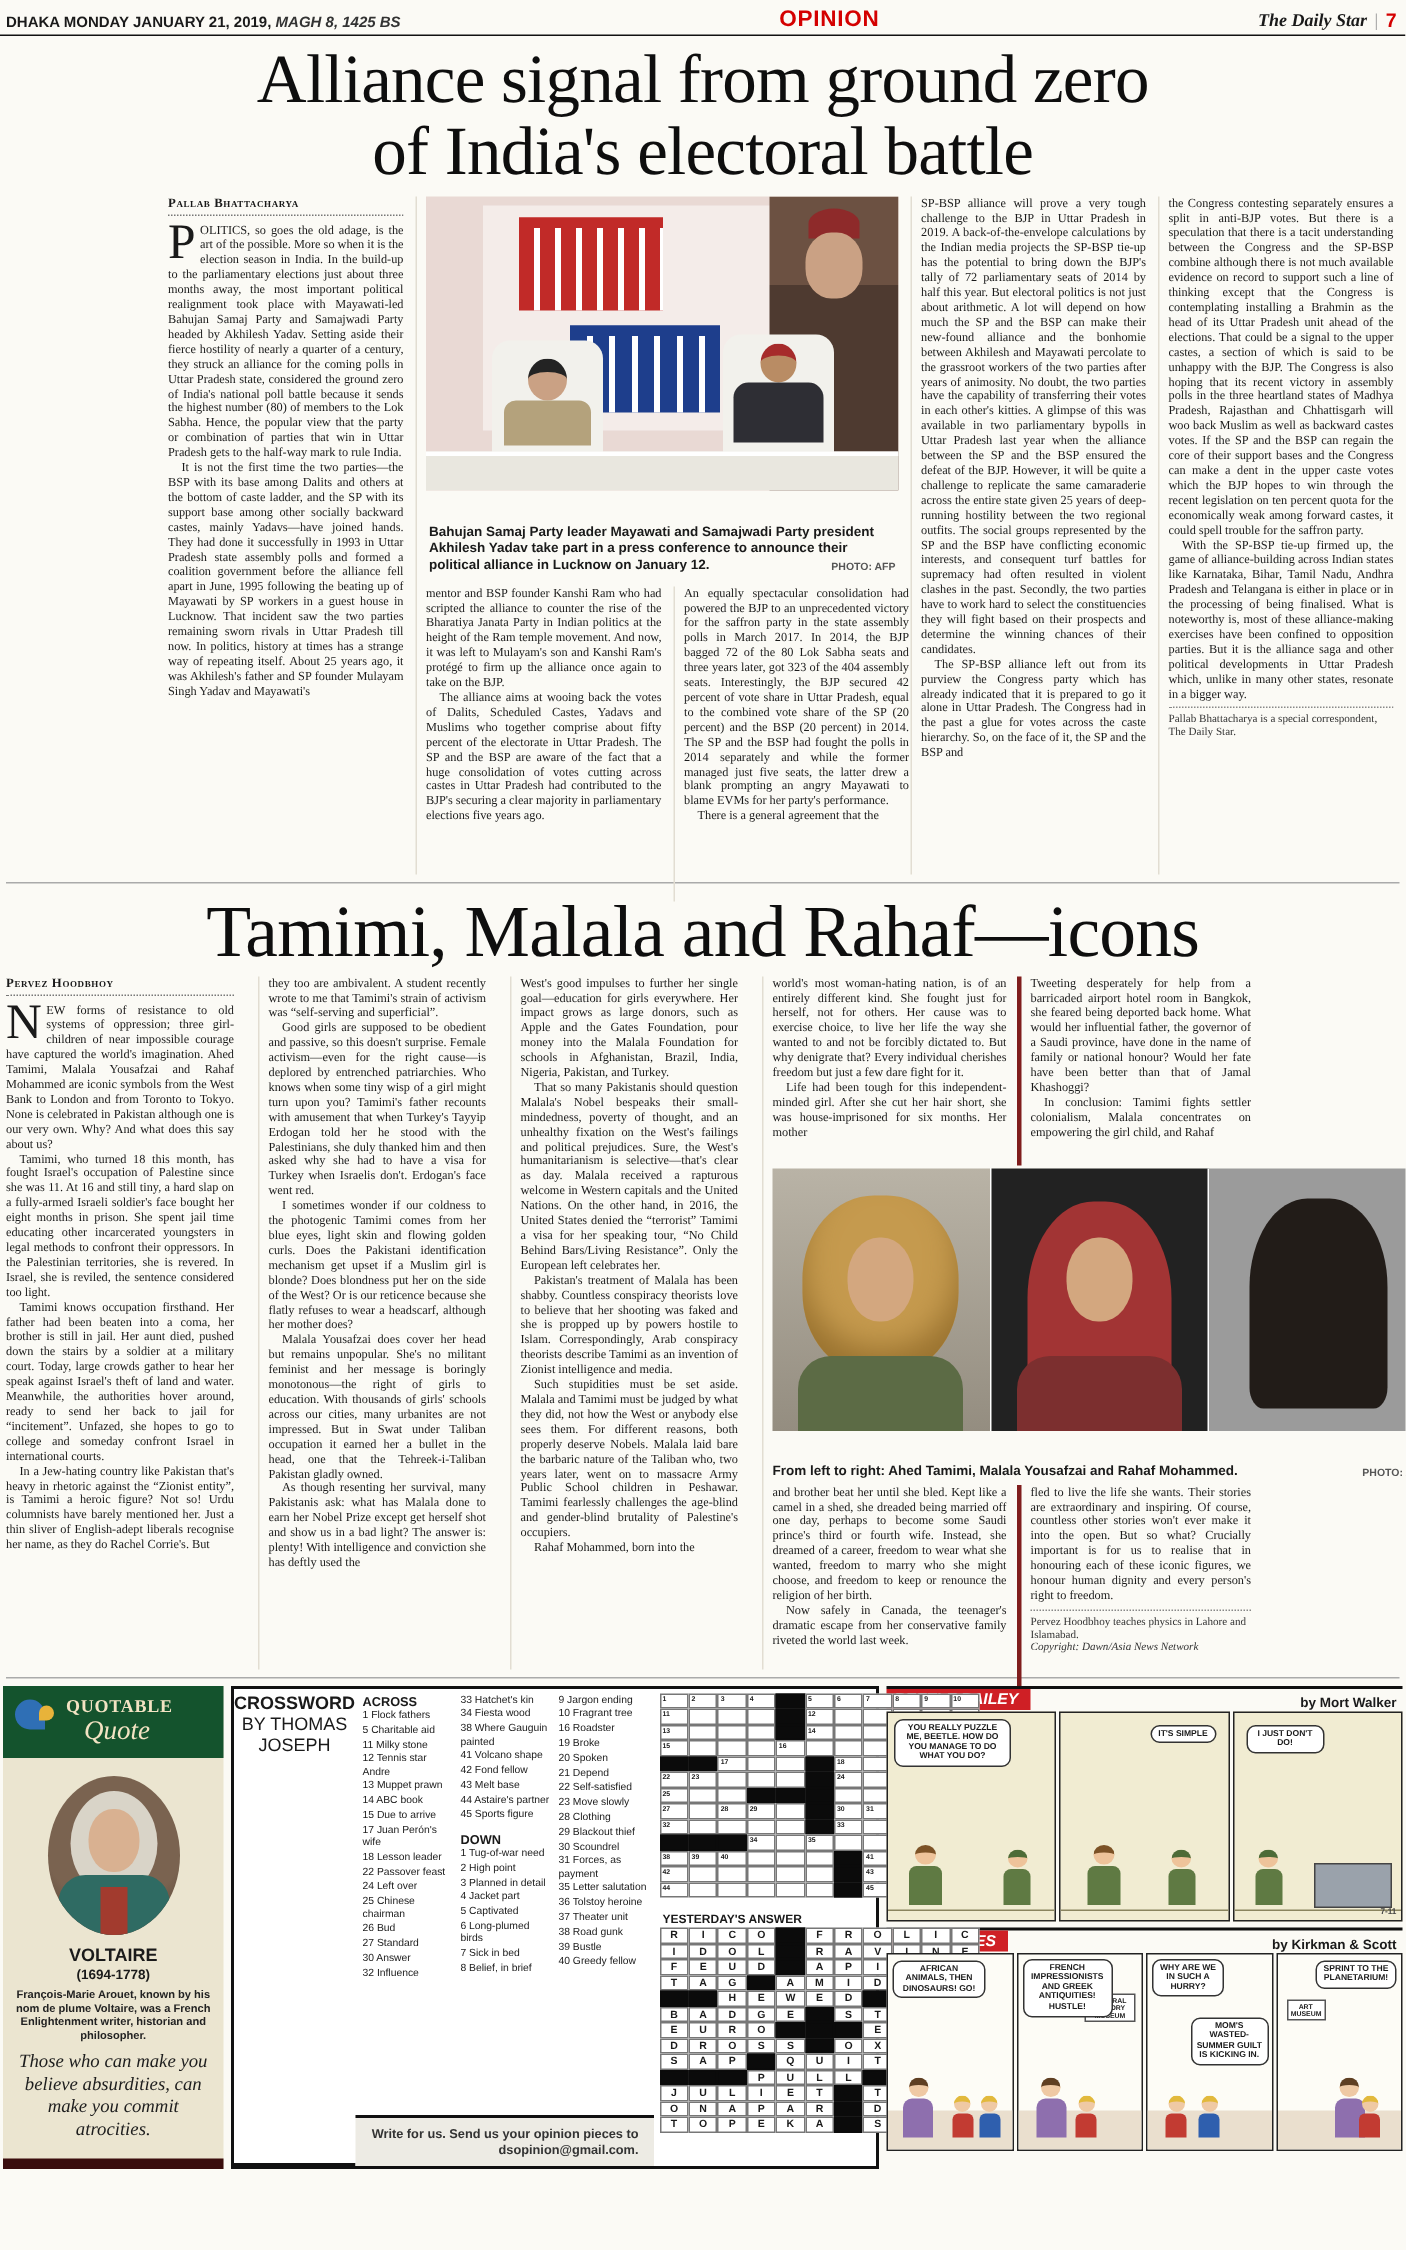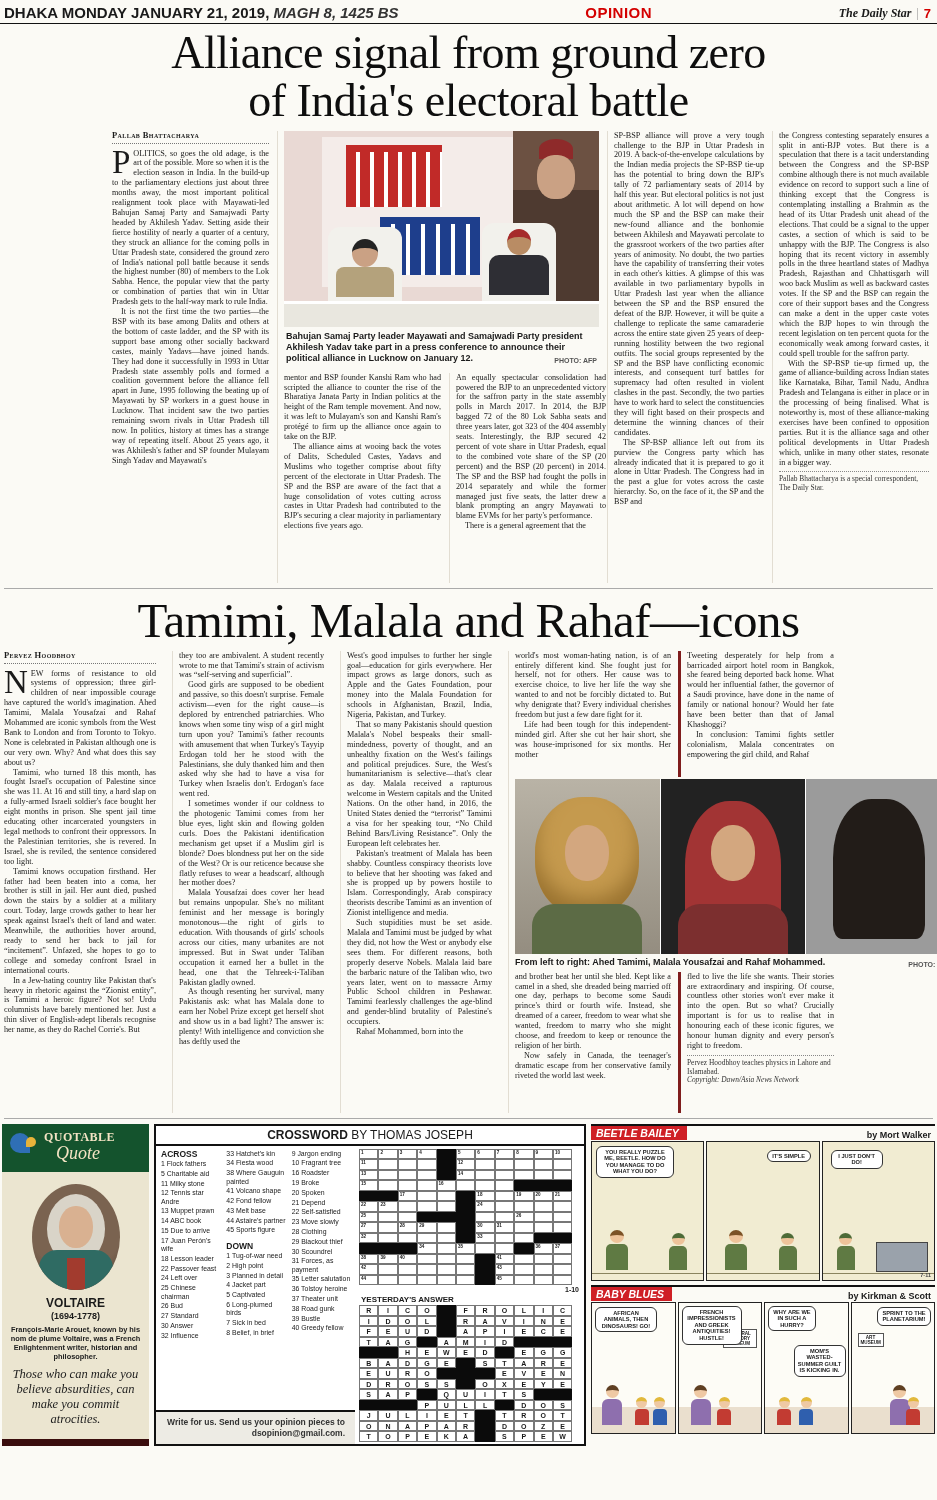--- a/index.html
+++ b/index.html
@@ -1,42 +1,42 @@
 <!DOCTYPE html>
 <html><head>
 <meta charset="utf-8">
 <style>
   * { box-sizing: border-box; margin: 0; padding: 0; }
   html,body { width: 937px; height: 1500px; overflow: hidden; }
   body { background:#fbfaf5; color:#1a1a1a; font-family:"Liberation Serif", serif; position:relative; }
 
   
   .masthead { display:flex; align-items:flex-end; justify-content:space-between; padding:4px 6px 2px 4px; border-bottom:1.5px solid #111; height:24px; }
-  .mh-left { font-family:"Liberation Sans",sans-serif; font-size:15px; }
+  .mh-left { font-family:"Liberation Sans",sans-serif; font-size:10px; }
   .mh-left .b { font-weight:bold; }
   .mh-left .i { font-style:italic; font-weight:bold; color:#333; }
   .mh-sec { font-family:"Liberation Sans",sans-serif; font-weight:bold; font-size:15px; color:#d40000; letter-spacing:.5px; }
   .mh-right { font-size:12px; display:flex; align-items:flex-end; gap:5px; }
   .mh-paper { font-weight:bold; font-style:italic; }
   .mh-sep { color:#999; }
   .mh-page { color:#d40000; font-family:"Liberation Sans",sans-serif; font-weight:bold; font-size:13px; }
 
   
   .headline { text-align:center; font-weight:500; letter-spacing:-.5px; color:#0e0e0e; line-height:1.04; }
   .h1 { font-size:46px; margin-top:5px; }
   .h2 { font-size:49px; margin-top:7px; }
 
   
   .byline { font-family:"Liberation Serif",serif; font-weight:bold; font-size:8.5px; letter-spacing:.4px; padding-bottom:2px; border-bottom:1px dotted #777; margin-bottom:5px; font-variant:small-caps; }
   .acol { overflow:hidden; font-size:8.2px; line-height:9.9px; text-align:justify; }
   .acol p { margin-bottom:0; }
   .acol p + p { text-indent:9px; }
   .dropcap { float:left; font-size:33px; line-height:26px; padding-right:3px; font-weight:500; }
   .afoot { border-top:1px dotted #888; margin-top:4px; padding-top:3px; font-size:7.4px; line-height:8.8px; color:#333; text-align:left; }
-  .caption { font-family:"Liberation Sans",sans-serif; font-weight:bold; font-size:9px; line-height:11px; text-align:left; }
+  .caption { font-family:"Liberation Sans",sans-serif; font-weight:bold; font-size:9px; line-height:11px; text-align:left;margin-top:18px; }
   .credit { font-family:"Liberation Sans",sans-serif; font-weight:bold; font-size:7px; color:#555; float:right; margin-top:2px; }
   .rule { border-top:1px solid #aaa; margin:5px 4px; }
 
   
   .a1-body { margin:6px 5px 0 112px; display:flex; gap:8px; height:452px; }
   .a1-body .acol { width:157px; flex:none; }
   .a1-body .acol + * , .a1-body .mid + .acol { border-left:1px solid #e2ddd2; padding-left:6px; }
   .mid { width:322px; flex:none; }
   .photo1 { height:196px; background:#e9d9d4; position:relative; overflow:hidden; }
   .p1-panel { position:absolute; left:38px; top:6px; width:200px; height:150px; background:#f4ece9; }
@@ -100,21 +100,21 @@
              background:radial-gradient(circle at 50% 35%, #7a6350 0 60%, #4c3b2f 100%); }
   .qb-port .wig { position:absolute; left:50%; transform:translateX(-50%); top:10px; width:58px; height:70px; border-radius:50%; background:#d9d4c8; }
   .qb-port .vface { position:absolute; left:50%; transform:translateX(-50%); top:22px; width:34px; height:42px; border-radius:48%; background:#d9b191; }
   .qb-port .coat { position:absolute; left:50%; transform:translateX(-50%); bottom:0; width:74px; height:40px; border-radius:18px 18px 0 0; background:#2f6b63; border-bottom:0; }
   .qb-port .vest { position:absolute; left:50%; transform:translateX(-50%); bottom:0; width:18px; height:32px; background:#a23b2e; }
   .qb-name { text-align:center; font-family:"Liberation Sans",sans-serif; font-weight:bold; font-size:12px; }
   .qb-years { text-align:center; font-family:"Liberation Sans",sans-serif; font-weight:bold; font-size:9px; margin-top:1px; }
   .qb-bio { text-align:center; font-family:"Liberation Sans",sans-serif; font-weight:bold; font-size:7.4px; line-height:9px; padding:4px 8px; color:#222; }
   .qb-quote { text-align:center; font-style:italic; font-size:12.5px; line-height:15px; padding:2px 6px; color:#1d1d1d; }
 
-  .crossword { width:432px; flex:none; border:2px solid #111; background:#fff; display:flex; flex-direction:column; }
+  .crossword { width:432px; flex:none; border:2px solid #111; background:#fff; display:flex; flex-direction:row; }
   .cw-head { text-align:center; font-family:"Liberation Sans",sans-serif; font-size:12px; padding:2px 0; border-bottom:2px solid #111; }
   .cw-head .t { font-weight:bold; }
   .cw-main { display:flex; flex:1; }
   .cw-left { width:200px; display:flex; flex-direction:column; border-right:1px solid #fff; }
   .clue-flow { column-count:3; column-gap:5px; padding:4px 3px 0 5px; font-family:"Liberation Sans",sans-serif; font-size:6.9px; line-height:8.3px; font-weight:bold; flex:1; overflow:hidden; }
   .clue-h { font-size:8.5px; margin-bottom:2px; }
   .clue-h.dn { margin-top:7px; }
   .clue { margin-bottom:1.5px; font-weight:normal; }
   .writeforus { border-top:2px solid #111; background:#edebe4; text-align:right; font-family:"Liberation Sans",sans-serif; font-weight:bold; font-size:8.5px; line-height:11px; padding:5px 10px; color:#333; }
   .cw-right { flex:1; padding:3px 3px 0 3px; }

